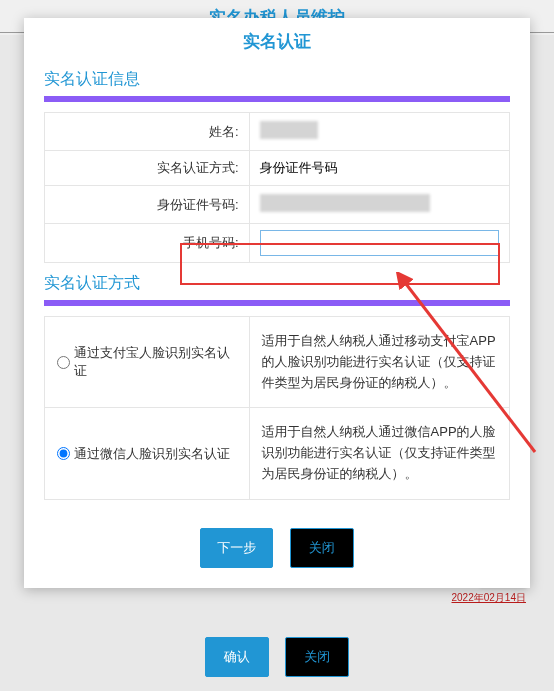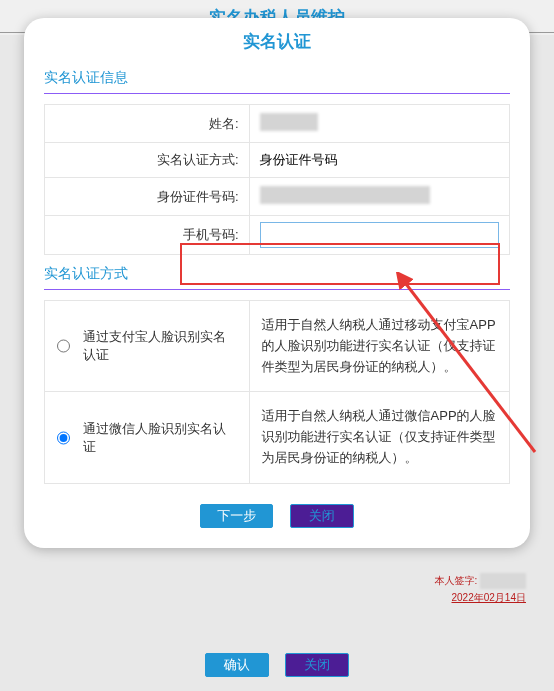--- a/index.html
+++ b/index.html
@@ -56,37 +56,36 @@
       text-align: center;
     }
     .modal {
       position: absolute;
       top: 18px;
       left: 24px;
       right: 24px;
       background: #fff;
       box-shadow: 0 2px 12px rgba(0,0,0,0.25);
       padding-bottom: 20px;
-      border-radius: 20px;
     }
     .modal-title {
       text-align: center;
       color: #2196d4;
       font-size: 17px;
       font-weight: bold;
       padding: 12px 0 16px;
     }
     .section {
       margin: 0 20px 10px;
     }
     .sec-title {
       color: #2196d4;
-      font-size: 14px;
+      font-size: 16px;
       padding-bottom: 6px;
-      border-bottom: 1px solid #8b5cf6;
+      border-bottom: 6px solid #8b5cf6;
     }
     .form-table {
       width: 100%;
       border: 1px solid #ddd;
       border-collapse: collapse;
       margin-top: 10px;
     }
     .form-table td {
       border: 1px solid #e5e5e5;
       padding: 8px 10px;
@@ -135,45 +134,46 @@
     }
     .method-table td {
       border: 1px solid #e5e5e5;
       padding: 14px 12px;
       font-size: 13px;
       color: #333;
       vertical-align: middle;
     }
     .method-left { width: 44%; }
     .method-desc { line-height: 1.6; }
-    .radio-wrap { display: flex; gap: 13px; }
+    .radio-wrap { display: flex; align-items: center; gap: 4px; }
     .radio-wrap input { margin: 0; }
     .modal-btns {
       text-align: center;
       margin-top: 20px;
     }
     .btn {
       display: inline-block;
       min-width: 64px;
-      padding: 2px 16px;
+      padding: 10px 16px;
       font-size: 13px;
       border-radius: 2px;
       cursor: pointer;
       margin: 0 6px;
       text-align: center;
     }
     .btn-primary {
       background: #2196d4;
       color: #fff;
       border: 1px solid #2196d4;
     }
     .btn-default {
-      background: #4c1d95;
+      background: #000000;
       color: #2196d4;
       border: 1px solid #2196d4;
+      margin-top: 8px;
     }
   </style>
 </head>
 <body>
 
 <div class="bg-header">实名办税人员维护</div>
 <div class="bg-line"></div>
 
 <div class="bg-footer">
   <div class="signature">

